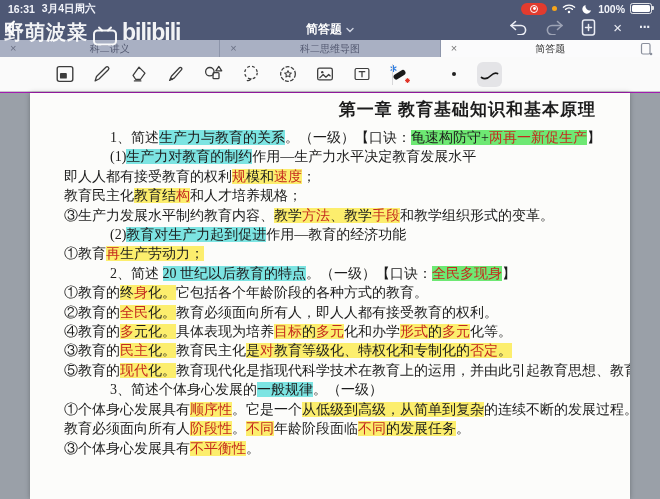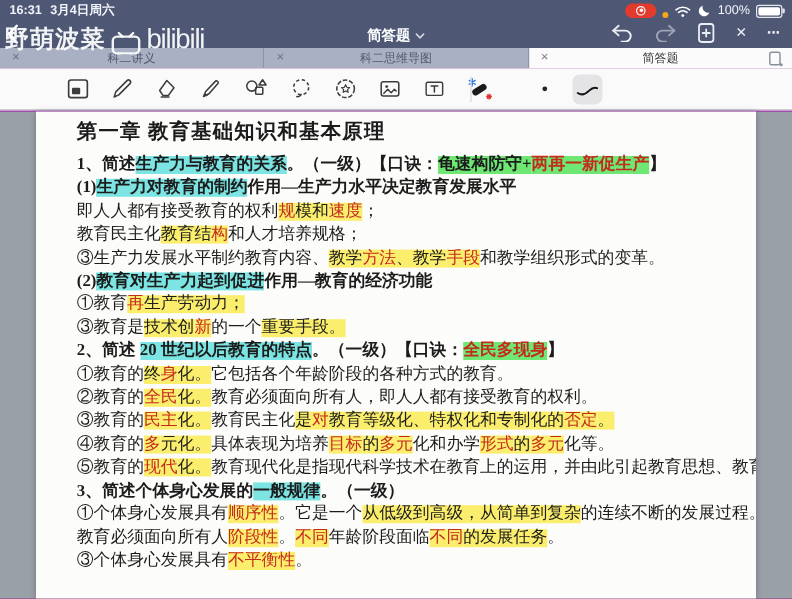--- a/index.html
+++ b/index.html
@@ -5,42 +5,42 @@
   html,body{margin:0;padding:0;background:#666;}
   .screen{position:relative;width:660px;height:499px;overflow:hidden;background:#a21caf;
           font-family:"Liberation Sans","DejaVu Sans",sans-serif;}
 
   
   .topbars{position:absolute;left:0;top:0;width:660px;height:40px;background:#4e5875;}
   .statusbar{position:absolute;left:0;top:0;width:100%;height:17px;display:flex;
              justify-content:space-between;align-items:center;padding:0 8px;box-sizing:border-box;
              color:#f2f4fa;font-size:10.5px;font-weight:700;}
   .sb-left{display:flex;gap:7px;align-items:center;}
-  .sb-right{display:flex;gap:5px;align-items:flex-end;font-weight:400;}
+  .sb-right{display:flex;gap:5px;align-items:center;font-weight:700;}
   .rec-pill{width:26px;height:12px;border-radius:6px;background:#e23b2e;display:flex;
             align-items:center;justify-content:center;}
   .rec-ring{width:6px;height:6px;border:1.3px solid #fff;border-radius:50%;display:block;position:relative;}
   .rec-ring:after{content:"";position:absolute;left:1.6px;top:1.6px;width:2.8px;height:2.8px;background:#fff;border-radius:50%;}
   .orange-dot{width:5px;height:5px;border-radius:50%;background:#f8a61b;display:block;}
   .battery{position:relative;width:20px;height:9px;border:1px solid rgba(255,255,255,.85);
            border-radius:2.5px;display:block;}
   .battery:before{content:"";position:absolute;left:1px;top:1px;right:1px;bottom:1px;background:#fff;border-radius:1.5px;}
   .battery:after{content:"";position:absolute;right:-3px;top:2px;width:1.8px;height:4px;background:rgba(255,255,255,.85);border-radius:0 1px 1px 0;}
 
   .navbar{position:absolute;left:0;top:17px;width:100%;height:23px;}
   .nav-title{position:absolute;left:50%;top:4px;transform:translateX(-50%);color:#fff;
              font-size:12px;font-weight:700;display:flex;align-items:center;gap:4px;}
   .nav-actions{position:absolute;right:10px;top:2px;display:flex;gap:17px;align-items:center;}
   .nav-actions svg{display:block;}
   .back-btn{position:absolute;left:5px;top:3px;}
 
   
   .watermark{position:absolute;left:4px;top:19px;z-index:30;display:flex;align-items:flex-end;gap:4px;
              color:rgba(255,255,255,.93);font-weight:700;font-size:20px;letter-spacing:1px;pointer-events:none;}
-  .wm-logo-text{font-size:23px;letter-spacing:-1px;font-weight:400;}
+  .wm-logo-text{font-size:23px;letter-spacing:-1px;font-weight:700;}
 
   
   .tabbar{position:absolute;left:0;top:40px;width:660px;height:17px;background:#8d95aa;display:flex;}
   .tab{position:relative;flex:1;display:flex;align-items:center;justify-content:center;
        background:#a9b0c3;border-right:1px solid #8d95aa;font-size:10px;color:#525870;cursor:default;}
   .tab .tab-close{position:absolute;left:10px;top:1px;font-size:11px;color:#6a7084;line-height:15px;}
   .tab.active{background:#fbfbfc;color:#333;border-right:none;}
   .tab.active .tab-close{color:#777;}
   .tab-export{position:absolute;right:7px;top:2px;}
 
@@ -53,24 +53,24 @@
   .tb-dot{position:absolute;left:452px;top:15px;width:4px;height:4px;border-radius:50%;background:#222;}
   .tool-chip{position:absolute;left:477px;top:5px;width:25px;height:25px;border-radius:6px;background:#e4e4e7;
              display:flex;align-items:center;justify-content:center;}
 
   
   .docarea{position:absolute;left:0;top:93px;width:660px;height:406px;background:#9aa0a8;}
   .page{position:absolute;left:30px;top:0;width:600px;height:406px;background:#fcfcfa;
         box-shadow:0 0 5px rgba(0,0,0,.28);box-sizing:border-box;
         padding:6px 20px 0 34px;overflow:hidden;
         font-family:"Liberation Serif","DejaVu Serif",serif;color:#1c1c1c;}
-  .doc-title{text-align:left;font-size:17px;font-weight:700;line-height:22px;margin-bottom:7px;
+  .doc-title{text-align:right;font-size:17px;font-weight:700;line-height:22px;margin-bottom:7px;
              letter-spacing:1px;margin-right:14px;}
   .line{line-height:19.4px;font-size:14px;white-space:nowrap;}
-  .line.b{font-weight:700;}
+  .line.b{font-weight:400;margin-left:46px;}
   .hl-y{background:#fcee6d;}
   .hl-c{background:#7ce4e2;}
   .hl-g{background:#6ee873;}
   .red{color:#c42a1e;}
 </style>
 </head>
 <body>
 
 <div class="screen">
 
@@ -241,26 +241,25 @@
     <div class="page">
       <div class="doc-title">第一章  教育基础知识和基本原理</div>
       <div class="doc-lines">
           <div class="line b"><span>1、简述</span><span class="hl-c">生产力与教育的关系</span><span>。（一级）【口诀：</span><span class="hl-g">龟速构防守+</span><span class="hl-g red">两再一新促生产</span><span>】</span></div>
           <div class="line b"><span>(1)</span><span class="hl-c">生产力对教育的制约</span><span>作用—生产力水平决定教育发展水平</span></div>
           <div class="line"><span>即人人都有接受教育的权利</span><span class="hl-y red">规</span><span class="hl-y">模和</span><span class="hl-y red">速度</span><span>；</span></div>
           <div class="line"><span>教育民主化</span><span class="hl-y">教育结</span><span class="hl-y red">构</span><span>和人才培养规格；</span></div>
           <div class="line"><span>③生产力发展水平制约教育内容、</span><span class="hl-y">教学</span><span class="hl-y red">方法</span><span class="hl-y">、教学</span><span class="hl-y red">手段</span><span>和教学组织形式的变革。</span></div>
           <div class="line b"><span>(2)</span><span class="hl-c">教育对生产力起到促进</span><span>作用—教育的经济功能</span></div>
           <div class="line"><span>①教育</span><span class="hl-y red">再</span><span class="hl-y">生产劳动力；</span></div>
-          <div class="line"><span>③教育是</span><span class="hl-y">技术创</span><span class="hl-y red">新</span><span>的一个</span><span class="hl-y">重要手段。</span></div>
           <div class="line b"><span>2、简述 </span><span class="hl-c">20 世纪以后教育的特点</span><span>。（一级）【口诀：</span><span class="hl-g red">全民多现身</span><span>】</span></div>
           <div class="line"><span>①教育的</span><span class="hl-y">终</span><span class="hl-y red">身</span><span class="hl-y">化。</span><span>它包括各个年龄阶段的各种方式的教育。</span></div>
           <div class="line"><span>②教育的</span><span class="hl-y red">全民</span><span class="hl-y">化。</span><span>教育必须面向所有人，即人人都有接受教育的权利。</span></div>
+          <div class="line"><span>④教育的</span><span class="hl-y red">多</span><span class="hl-y">元化。</span><span>具体表现为培养</span><span class="hl-y red">目标</span><span class="hl-y">的</span><span class="hl-y red">多元</span><span>化和办学</span><span class="hl-y red">形式</span><span class="hl-y">的</span><span class="hl-y red">多元</span><span>化等。</span></div>
           <div class="line"><span>③教育的</span><span class="hl-y red">民主</span><span class="hl-y">化。</span><span>教育民主化</span><span class="hl-y">是</span><span class="hl-y red">对</span><span class="hl-y">教育等级化、特权化和专制化的</span><span class="hl-y red">否定</span><span class="hl-y">。</span></div>
-          <div class="line"><span>④教育的</span><span class="hl-y red">多</span><span class="hl-y">元化。</span><span>具体表现为培养</span><span class="hl-y red">目标</span><span class="hl-y">的</span><span class="hl-y red">多元</span><span>化和办学</span><span class="hl-y red">形式</span><span class="hl-y">的</span><span class="hl-y red">多元</span><span>化等。</span></div>
           <div class="line"><span>⑤教育的</span><span class="hl-y red">现代</span><span class="hl-y">化。</span><span>教育现代化是指现代科学技术在教育上的运用，并由此引起教育思想、教育观念等</span></div>
           <div class="line b"><span>3、简述个体身心发展的</span><span class="hl-c">一般规律</span><span>。（一级）</span></div>
           <div class="line"><span>①个体身心发展具有</span><span class="hl-y red">顺序性</span><span>。它是一个</span><span class="hl-y">从低级到高级，从简单到复杂</span><span>的连续不断的发展过程。</span></div>
           <div class="line"><span>教育必须面向所有人</span><span class="hl-y red">阶段性</span><span>。</span><span class="hl-y red">不同</span><span>年龄阶段面临</span><span class="hl-y red">不同</span><span class="hl-y">的发展任务</span><span>。</span></div>
           <div class="line"><span>③个体身心发展具有</span><span class="hl-y red">不平衡性</span><span>。</span></div>
         </div>
     </div>
   </div>
 
 </div>

